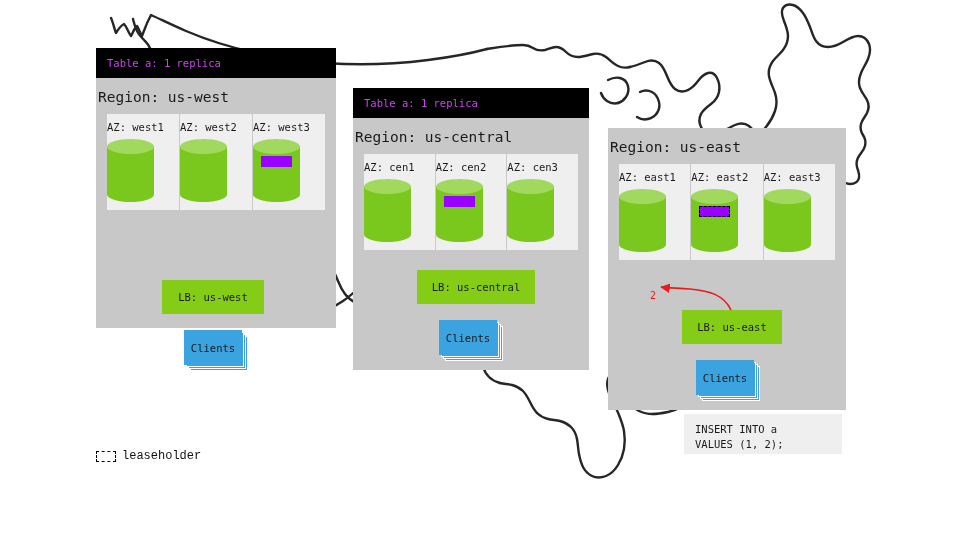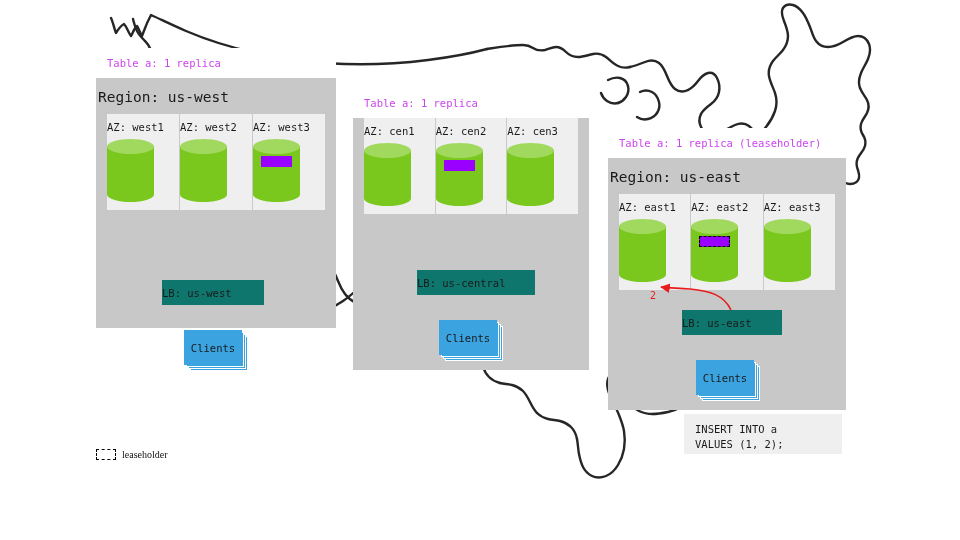--- a/index.html
+++ b/index.html
@@ -24,21 +24,21 @@
     pointer-events: none;
   }
 
   
   .region-panel {
     position: absolute;
     box-sizing: border-box;
     background: #c8c8c8;
   }
   .panel-header {
-    background: #ffffff;
+    background: #000000;
     height: 30px;
     display: flex;
     align-items: center;
     padding-left: 11px;
     box-sizing: border-box;
   }
   .panel-header-text {
     font-size: 10.5px;
     color: #cc44ee;
     letter-spacing: 0px;
@@ -112,28 +112,28 @@
     background: #9900ff;
     box-sizing: border-box;
   }
   .replica-block.leaseholder {
     border: 1.6px dashed #000000;
   }
 
   
   .lb-box {
     position: absolute;
-    background: #0f766e;
+    background: #84cc16;
     font-size: 10.5px;
     color: #1a1a1a;
     display: flex;
     align-items: center;
-    justify-content: flex-start;
-    white-space: nowrap;
-    height: 25px;
+    justify-content: center;
+    white-space: nowrap;
+    height: 34px;
   }
 
   
   .clients-stack {
     position: absolute;
     width: 62px;
     height: 22px;
   }
   .clients-stack .sheet {
     position: absolute;
@@ -177,24 +177,24 @@
     display: flex;
     align-items: center;
   }
   #legend-swatch {
     width: 20px;
     height: 11px;
     border: 1.6px dashed #000000;
     box-sizing: border-box;
   }
   #legend-text {
-    font-size: 10px;
+    font-size: 12px;
     color: #111111;
     margin-left: 6px;
-    font-family: Liberation Serif, serif;
+    font-family: Liberation Mono, monospace;
     white-space: nowrap;
   }
 
   
   #arrow-layer {
     position: absolute;
     left: 0; top: 0;
     width: 960px; height: 540px;
     pointer-events: none;
   }
@@ -413,20 +413,21 @@
       <div class="sheet s0">
         <span class="clients-label">Clients</span>
       </div>
     </div>
   </div>
 
   <div class="region-panel" id="panel-us-central" style="left:353px; top:88px; width:236px; height:282px;">
     <div class="panel-header">
       <span class="panel-header-text">Table a: 1 replica</span>
     </div>
+    <div class="region-title">Region: us-central</div>
     <div class="az-strip">
       <div class="az-cell">
         <div class="az-label">AZ: cen1</div>
         <div class="cylinder">
           <div class="cyl-bottom"></div>
           <div class="cyl-body"></div>
           <div class="cyl-top"></div>
         </div>
       </div>
       <div class="az-cell">
@@ -454,23 +455,20 @@
       <div class="sheet s3"></div>
       <div class="sheet s2"></div>
       <div class="sheet s1"></div>
       <div class="sheet s0">
         <span class="clients-label">Clients</span>
       </div>
     </div>
   </div>
 
   <div class="region-panel" id="panel-us-east" style="left:608px; top:128px; width:238px; height:282px;">
-    <div class="panel-header">
-      <span class="panel-header-text">Table a: 1 replica (leaseholder)</span>
-    </div>
     <div class="region-title">Region: us-east</div>
     <div class="az-strip">
       <div class="az-cell">
         <div class="az-label">AZ: east1</div>
         <div class="cylinder">
           <div class="cyl-bottom"></div>
           <div class="cyl-body"></div>
           <div class="cyl-top"></div>
         </div>
       </div>

